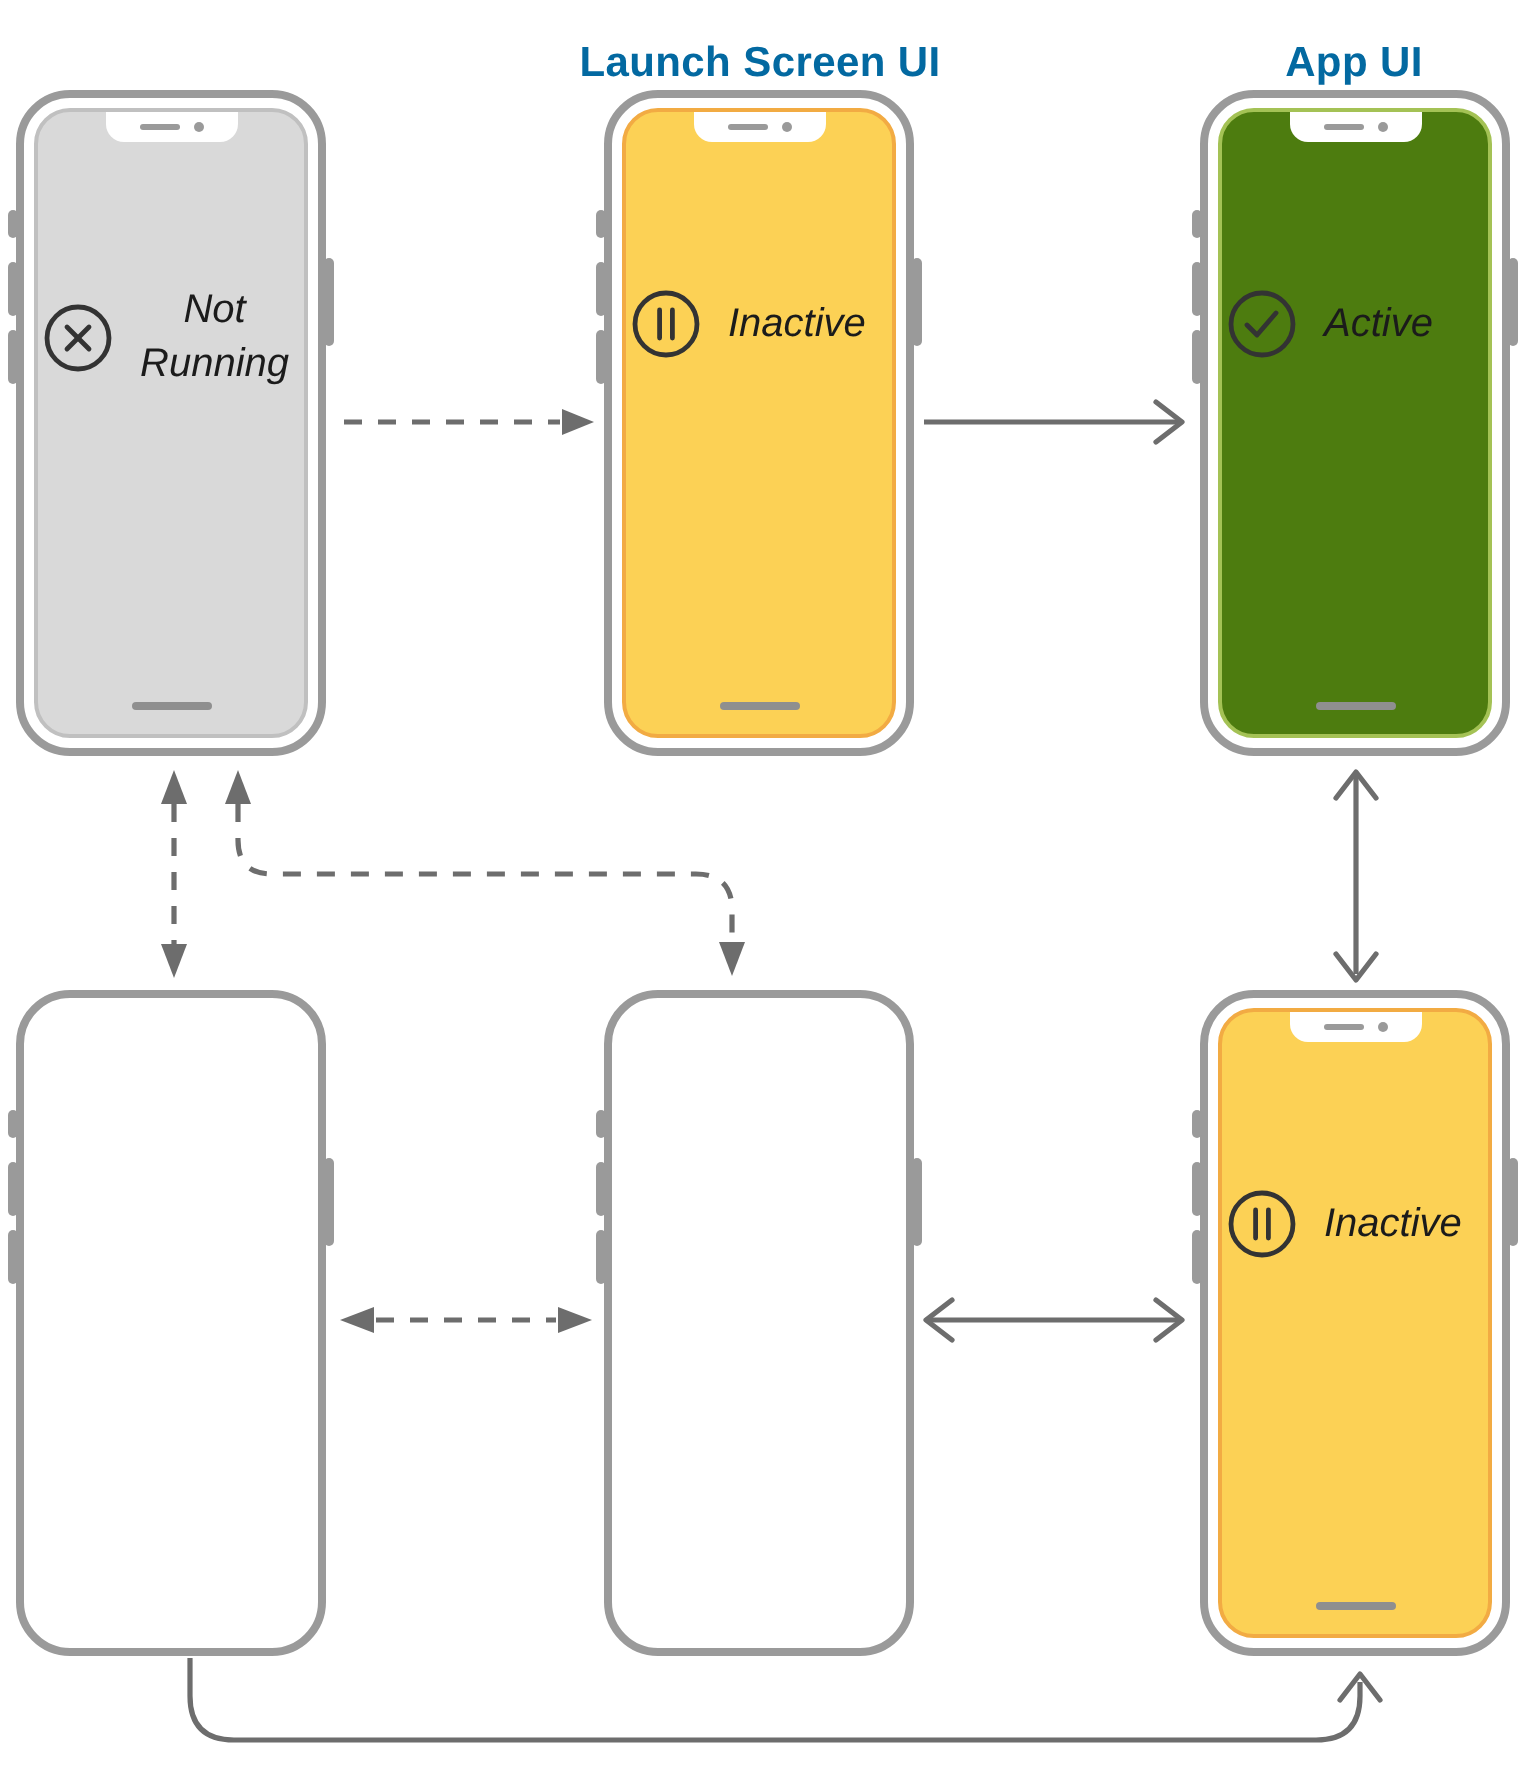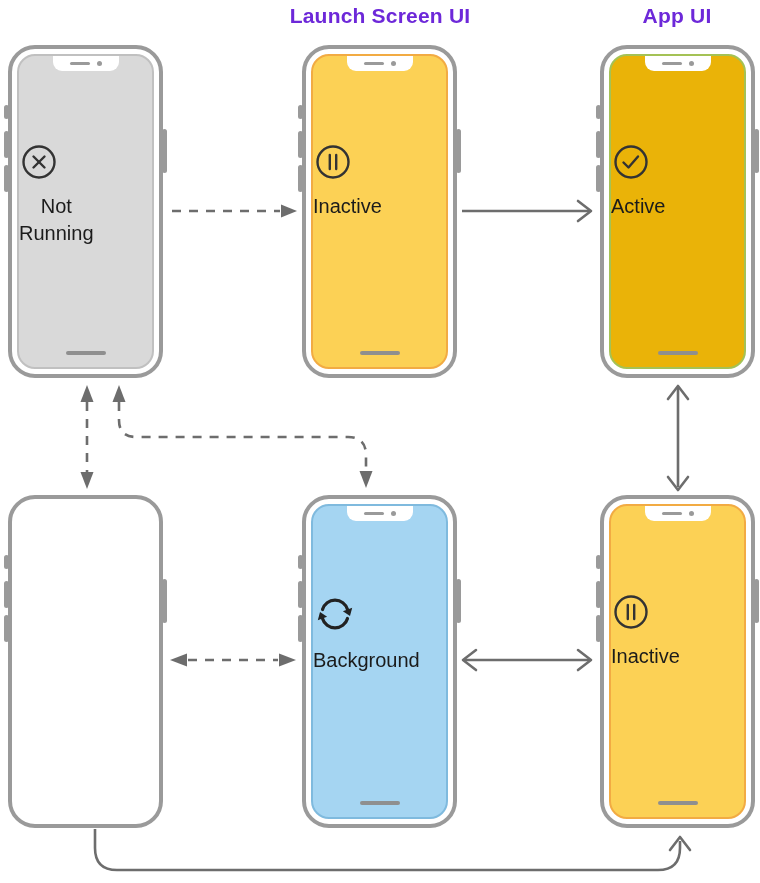--- a/index.html
+++ b/index.html
@@ -1,22 +1,22 @@
 <!DOCTYPE html>
 <html><head>
 <meta charset="utf-8">
 <style>
   html,body{margin:0;padding:0;}
   body{
     width:760px;height:883px;position:relative;background:#ffffff;
     font-family:"Liberation Sans","DejaVu Sans",sans-serif;overflow:hidden;
   }
   .col-header{
-    position:absolute;top:4px;width:200px;text-align:center;
-    font-size:21px;font-weight:700;color:#6d28d9;letter-spacing:0.2px;
+    position:absolute;top:20px;width:200px;text-align:center;
+    font-size:21px;font-weight:700;color:#0369a1;letter-spacing:0.2px;
   }
   #hdr-launch{left:280px;}
   #hdr-app{left:577px;}
 
   
   .phone{
     position:absolute;width:155px;height:333px;box-sizing:border-box;
     border:4px solid #9a9a9a;border-radius:27px;background:#ffffff;
   }
   .side-btn{position:absolute;width:5px;background:#9a9a9a;border-radius:2.5px;}
@@ -31,21 +31,21 @@
   .notch{
     position:absolute;top:-1px;left:50%;transform:translateX(-50%);
     width:66px;height:16px;background:#ffffff;
     border-radius:0 0 9px 9px;
     display:flex;align-items:center;justify-content:center;gap:7px;
   }
   .speaker{width:20px;height:3px;background:#9a9a9a;border-radius:2px;}
   .camera{width:5px;height:5px;background:#9a9a9a;border-radius:50%;}
   .content{
     position:absolute;left:0;right:0;top:86px;
-    display:flex;flex-direction:column;align-items:flex-start;gap:11px;
+    display:flex;flex-direction:row;align-items:center;gap:11px;font-style:italic;
   }
   .state-icon{display:block;}
   .state-label{
     font-size:20px;color:#1b1b1b;text-align:center;line-height:1.35;
     white-space:pre-line;
   }
   .home-indicator{
     position:absolute;bottom:12px;left:50%;transform:translateX(-50%);
     width:40px;height:4px;background:#8f8f8f;border-radius:2px;
   }
@@ -153,21 +153,21 @@
     </div>
     <div class="home-indicator"></div>
   </div>
 </div>
 
 <div class="phone" style="left:600px;top:45px;">
   <div class="side-btn sb-mute"></div>
   <div class="side-btn sb-vol1"></div>
   <div class="side-btn sb-vol2"></div>
   <div class="side-btn sb-power"></div>
-  <div class="screen" style="background: #eab308; border-color: rgb(164, 194, 85);">
+  <div class="screen" style="background: #4d7c0f; border-color: rgb(164, 194, 85);">
     <div class="notch">
       <div class="speaker"></div>
       <div class="camera"></div>
     </div>
     <div class="content">
       <svg class="state-icon" width="40" height="40" viewBox="0 0 40 40">
         <circle cx="20" cy="20" r="15.5" fill="none" stroke="#333" stroke-width="2.4"></circle>
         <polyline points="12.5,20.5 17.5,25.5 27,14.5" fill="none" stroke="#333" stroke-width="2.4" stroke-linecap="round" stroke-linejoin="round"></polyline>
       </svg>
       <div class="state-label">Active</div>
@@ -181,36 +181,20 @@
   <div class="side-btn sb-vol1"></div>
   <div class="side-btn sb-vol2"></div>
   <div class="side-btn sb-power"></div>
 </div>
 
 <div class="phone" style="left:302px;top:495px;">
   <div class="side-btn sb-mute"></div>
   <div class="side-btn sb-vol1"></div>
   <div class="side-btn sb-vol2"></div>
   <div class="side-btn sb-power"></div>
-  <div class="screen" style="background: rgb(165, 213, 242); border-color: rgb(127, 186, 222);">
-    <div class="notch">
-      <div class="speaker"></div>
-      <div class="camera"></div>
-    </div>
-    <div class="content">
-      <svg class="state-icon" width="44" height="44" viewBox="0 0 44 44">
-        <path d="M9.5,17.5 A13,13 0 0 1 34.5,17.5" fill="none" stroke="#222" stroke-width="3.2" stroke-linecap="round"></path>
-        <polygon points="37.0,24.0 39.2,15.7 29.9,19.3" fill="#222"></polygon>
-        <path d="M34.5,26.5 A13,13 0 0 1 9.5,26.5" fill="none" stroke="#222" stroke-width="3.2" stroke-linecap="round"></path>
-        <polygon points="7.0,20.0 4.8,28.3 14.1,24.7" fill="#222"></polygon>
-      </svg>
-      <div class="state-label">Background</div>
-    </div>
-    <div class="home-indicator"></div>
-  </div>
 </div>
 
 <div class="phone" style="left:600px;top:495px;">
   <div class="side-btn sb-mute"></div>
   <div class="side-btn sb-vol1"></div>
   <div class="side-btn sb-vol2"></div>
   <div class="side-btn sb-power"></div>
   <div class="screen" style="background: rgb(252, 209, 85); border-color: rgb(242, 171, 67);">
     <div class="notch">
       <div class="speaker"></div>

